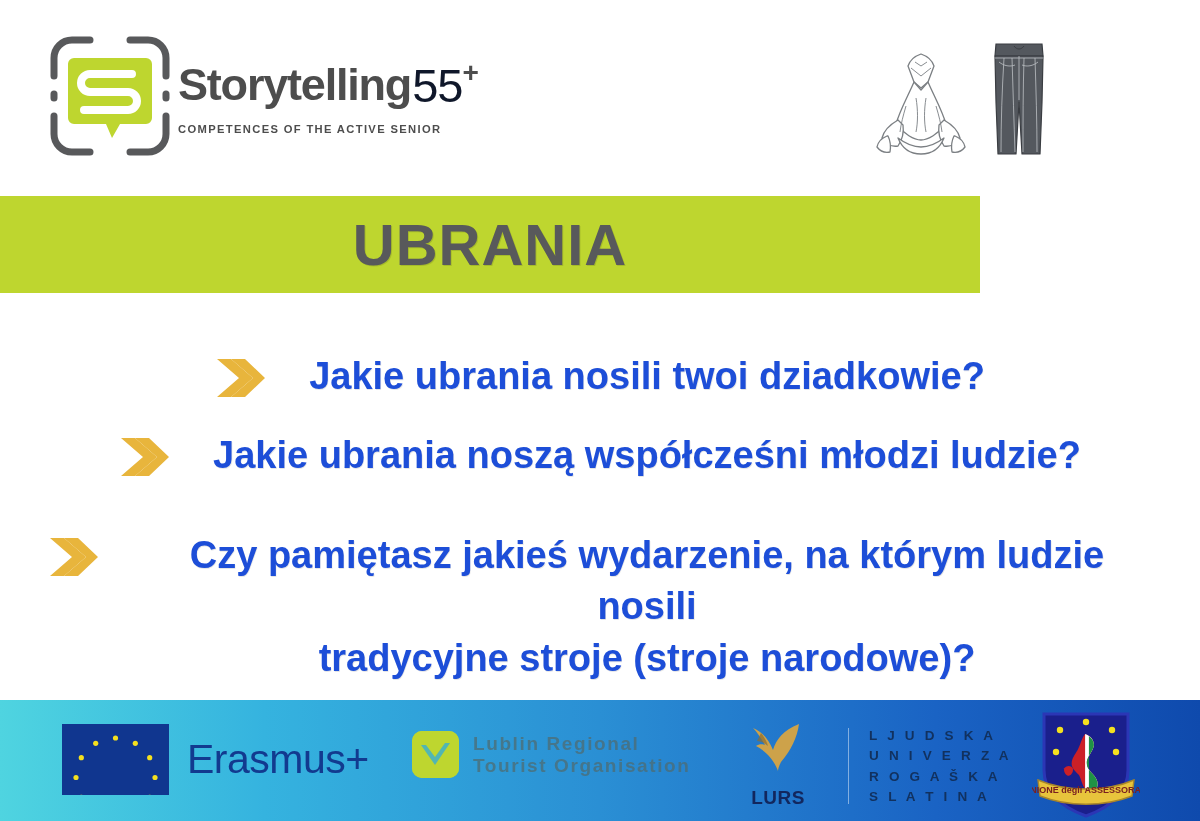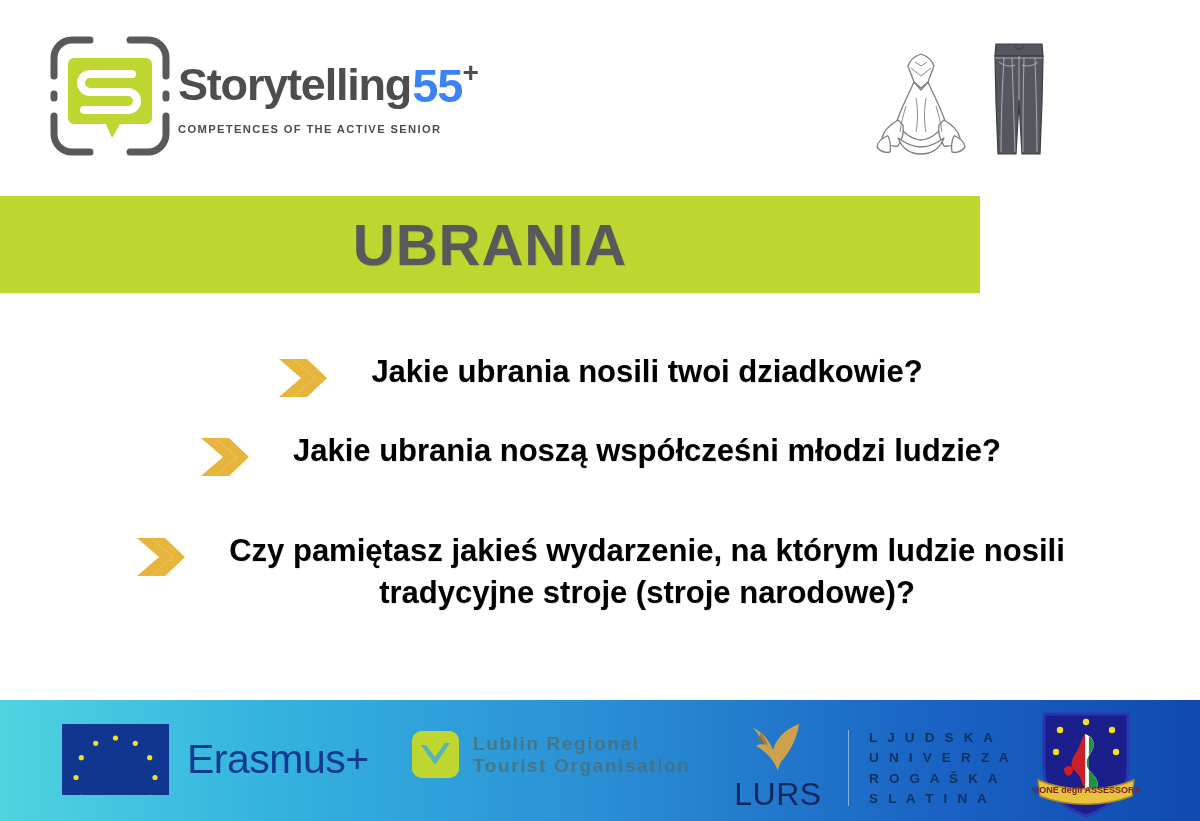--- a/index.html
+++ b/index.html
@@ -49,22 +49,22 @@
   }
   .brand-title {
     font-size: 45px;
     font-weight: bold;
     color: #4d4d4d;
     letter-spacing: -1.2px;
     line-height: 1;
   }
   .brand-55 {
     font-size: 47px;
-    font-weight: bold;
-    color: #3b82f6;
+    font-weight: normal;
+    color: #0f172a;
     letter-spacing: -1px;
     line-height: 1;
     margin-left: 1px;
   }
   .brand-plus {
     font-size: 28px;
     font-weight: bold;
     color: #4d4d4d;
     line-height: 1;
     position: relative;
@@ -128,23 +128,23 @@
   .q2 { left: 0; top: 137px; width: 1200px; justify-content: center; }
   .q3 { left: 0; top: 237px; width: 1200px; justify-content: center; }
 
   .chevron {
     width: 52px;
     height: 42px;
     flex: 0 0 auto;
     margin-top: 6px;
   }
   .q-text {
-    font-size: 31px;
-    font-weight: bold;
-    color: #000000;
+    font-size: 38px;
+    font-weight: bold;
+    color: #1d4ed8;
     line-height: 1.35;
     margin-left: 42px;
     text-shadow: 0.6px 0.6px 0 rgba(0,0,0,0.10);
   }
   .q3 .q-text { text-align: center; max-width: 1010px; }
 
   
   .footer {
     position: absolute;
     left: 0;
@@ -217,25 +217,25 @@
     display: flex;
     align-items: center;
   }
   .lurs-block {
     display: flex;
     flex-direction: column;
     align-items: center;
     width: 100px;
   }
   .lurs-word {
-    font-size: 32px;
-    font-weight: normal;
+    font-size: 19px;
+    font-weight: bold;
     color: #12275e;
     letter-spacing: 0.5px;
-    margin-top: 0;
+    margin-top: 11px;
   }
   .lurs-divider {
     width: 1px;
     height: 76px;
     background: rgba(255,255,255,0.45);
     margin: 0 20px;
   }
   .lurs-uni {
     color: #11315f;
     line-height: 1.28;

